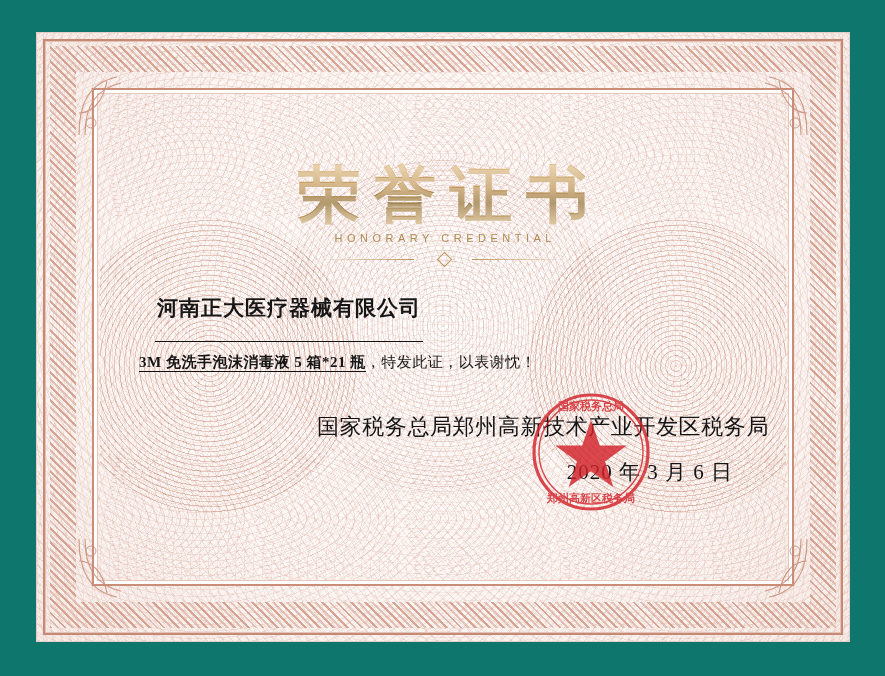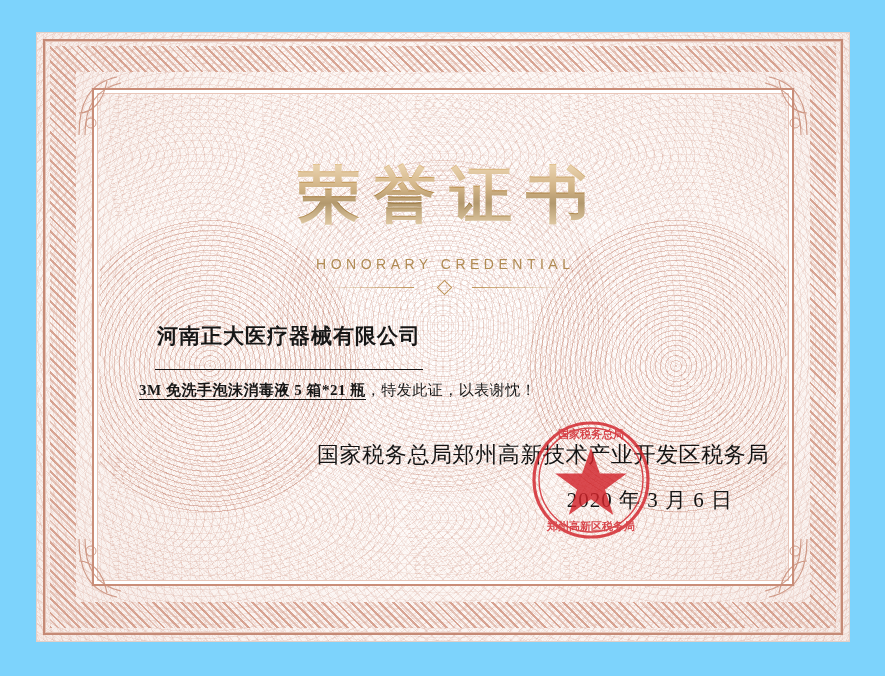--- a/index.html
+++ b/index.html
@@ -12,21 +12,21 @@
     height: 676px;
     font-family: "Liberation Serif", serif;
     overflow: hidden;
   }
 
   
   #certificate-page {
     position: relative;
     width: 885px;
     height: 676px;
-    background: #7dd3fc;
+    background: #0f766e;
   }
 
   
   #certificate-sheet {
     position: absolute;
     left: 37px;
     top: 33px;
     width: 812px;
     height: 608px;
     background:
@@ -142,23 +142,23 @@
     letter-spacing: 14px;
     text-indent: 14px;
     line-height: 1.05;
     background: linear-gradient(180deg, #e2c08a 0%, #b98b46 38%, #8a6220 62%, #d8b67e 100%);
     -webkit-background-clip: text;
     background-clip: text;
     color: transparent;
     text-shadow: 0 1px 0 rgba(255,255,255,.35);
   }
   #cert-subtitle {
-    margin-top: 28px;
+    margin-top: 4px;
     font-family: "Liberation Sans", sans-serif;
-    font-size: 14px;
+    font-size: 11px;
     letter-spacing: 4.5px;
     text-indent: 4.5px;
     color: #b08a52;
   }
   #title-divider {
     margin: 9px auto 0;
     width: 250px;
     height: 12px;
     position: relative;
   }

